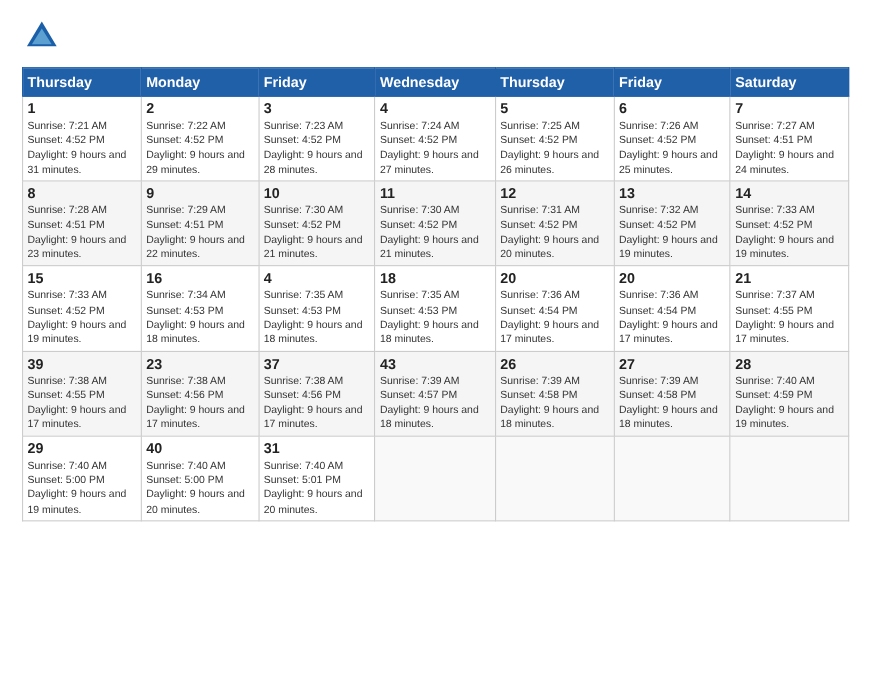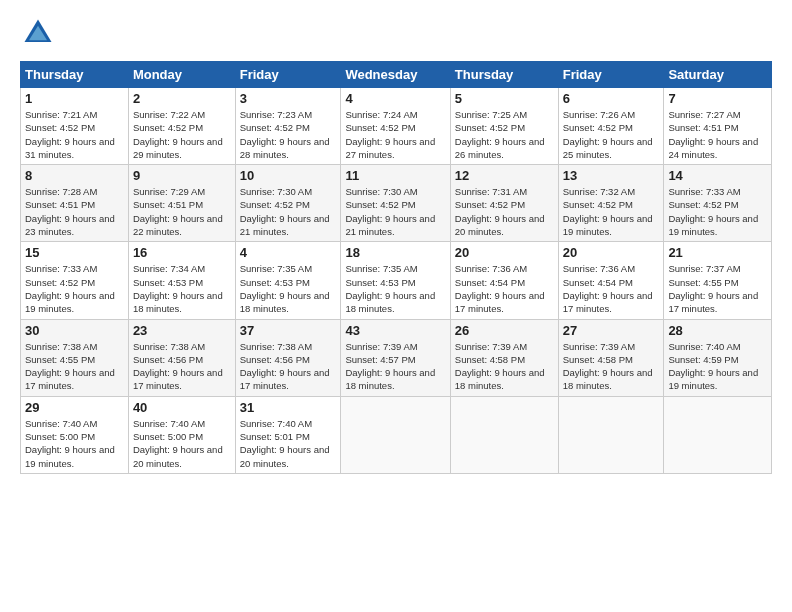--- a/index.html
+++ b/index.html
@@ -290,21 +290,21 @@
             <span class="day-num">21</span>
         <div class="day-info">
           Sunrise: 7:37 AM<br>
           Sunset: 4:55 PM<br>
           Daylight: 9 hours and 17 minutes.
         </div>
           </td>
         </tr>
         <tr>
           <td>
-            <span class="day-num">30</span>
+            <span class="day-num">39</span>
         <div class="day-info">
           Sunrise: 7:38 AM<br>
           Sunset: 4:55 PM<br>
           Daylight: 9 hours and 17 minutes.
         </div>
           </td>
           <td>
             <span class="day-num">23</span>
         <div class="day-info">
           Sunrise: 7:38 AM<br>

